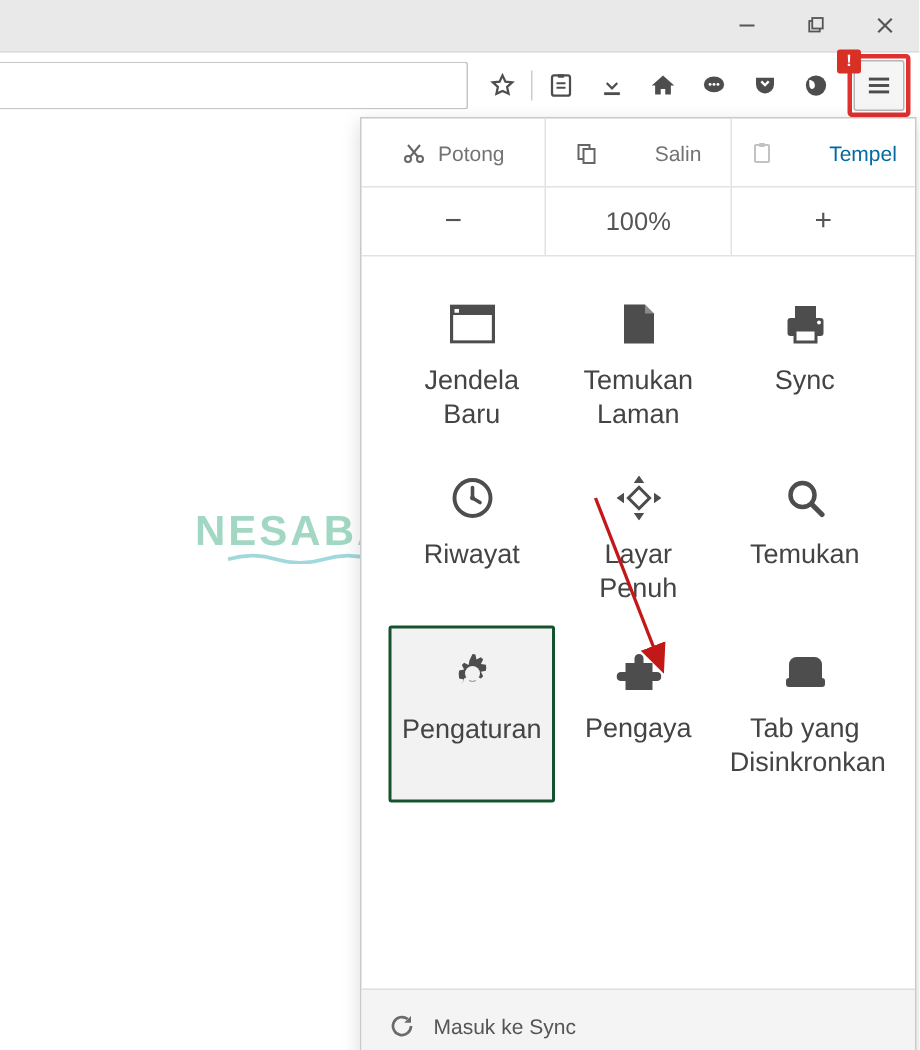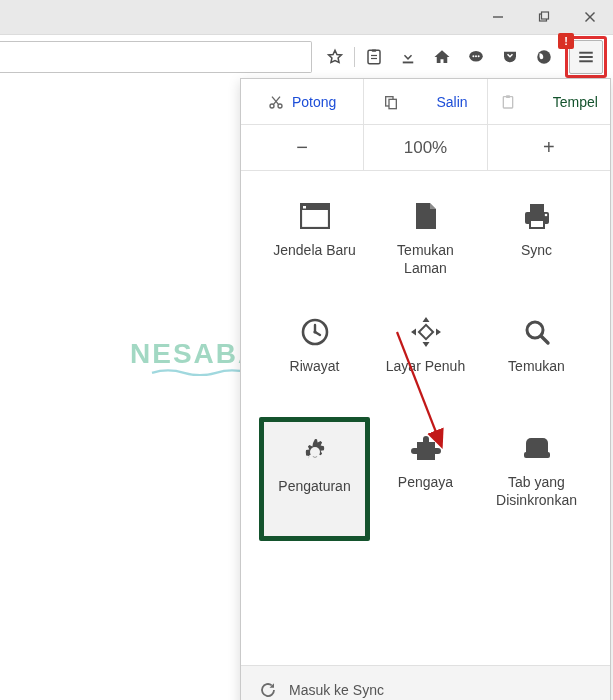--- a/index.html
+++ b/index.html
@@ -141,32 +141,32 @@
   .edit-row, .zoom-row {
     display: flex;
     height: 46px;
   }
   .edit-row .cell, .zoom-row .cell {
     flex: 1;
     display: flex;
     align-items: center;
     justify-content: center;
     gap: 8px;
-    color: #1d4ed8;
+    color: #737373;
     font-size: 14px;
     border-bottom: 1px solid #e2e2e2;
   }
   .edit-row .cell + .cell,
   .zoom-row .cell + .cell {
     border-left: 1px solid #e2e2e2;
     gap: 37px;
   }
   .edit-row .cell.disabled,
   .cell.disabled {
-    color: #14532d;
+    color: #0369a1;
   }
   .zoom-row .cell {
     font-size: 20px;
     font-weight: 300;
     color: #555;
   }
   .zoom-row .cell.zlabel {
     font-size: 17px;
     font-weight: 400;
   }
@@ -179,32 +179,32 @@
   }
   .gi {
     height: 100px;
     display: flex;
     flex-direction: column;
     align-items: center;
     justify-content: flex-start;
     padding-top: 14px;
     text-align: center;
     color: #444;
-    font-size: 14px;
+    font-size: 18px;
     border: 1px solid transparent;
     border-radius: 2px;
   }
   .gi .label {
     margin-top: 10px;
     line-height: 1.25;
     max-width: 100px;
   }
   .gi.selected {
     background: #f2f2f2;
-    border: 5px solid #14532d;
+    border: 2px solid #14532d;
   }
   .icon-box {
     width: 32px;
     height: 32px;
     color: #4d4d4d;
     display: flex;
     align-items: center;
     justify-content: center;
   }
 

